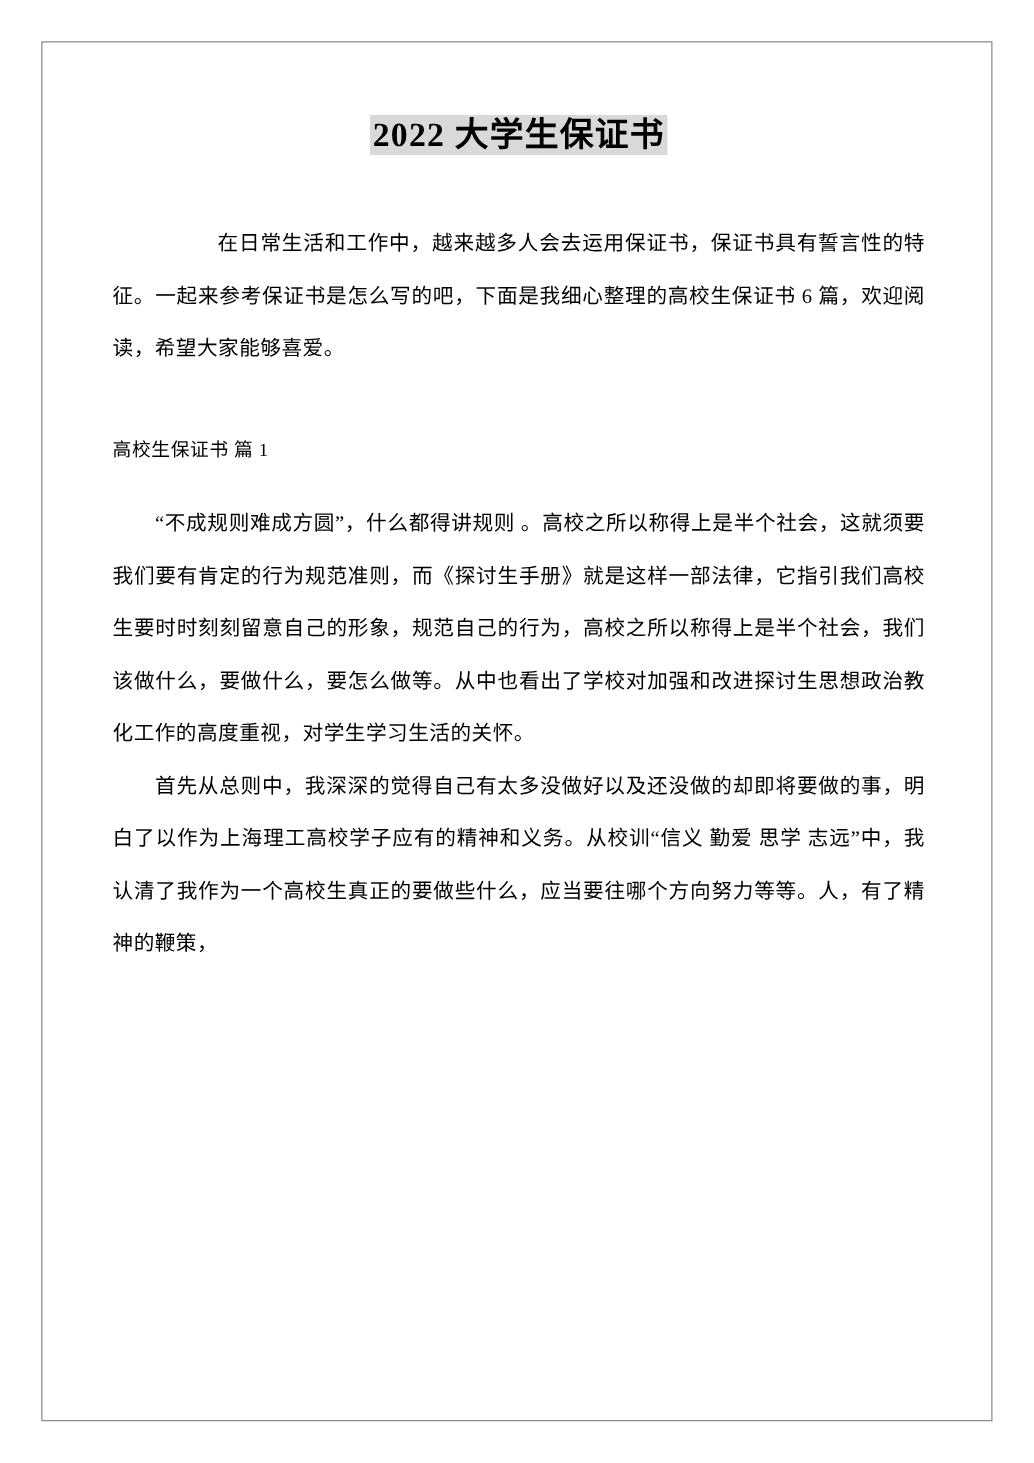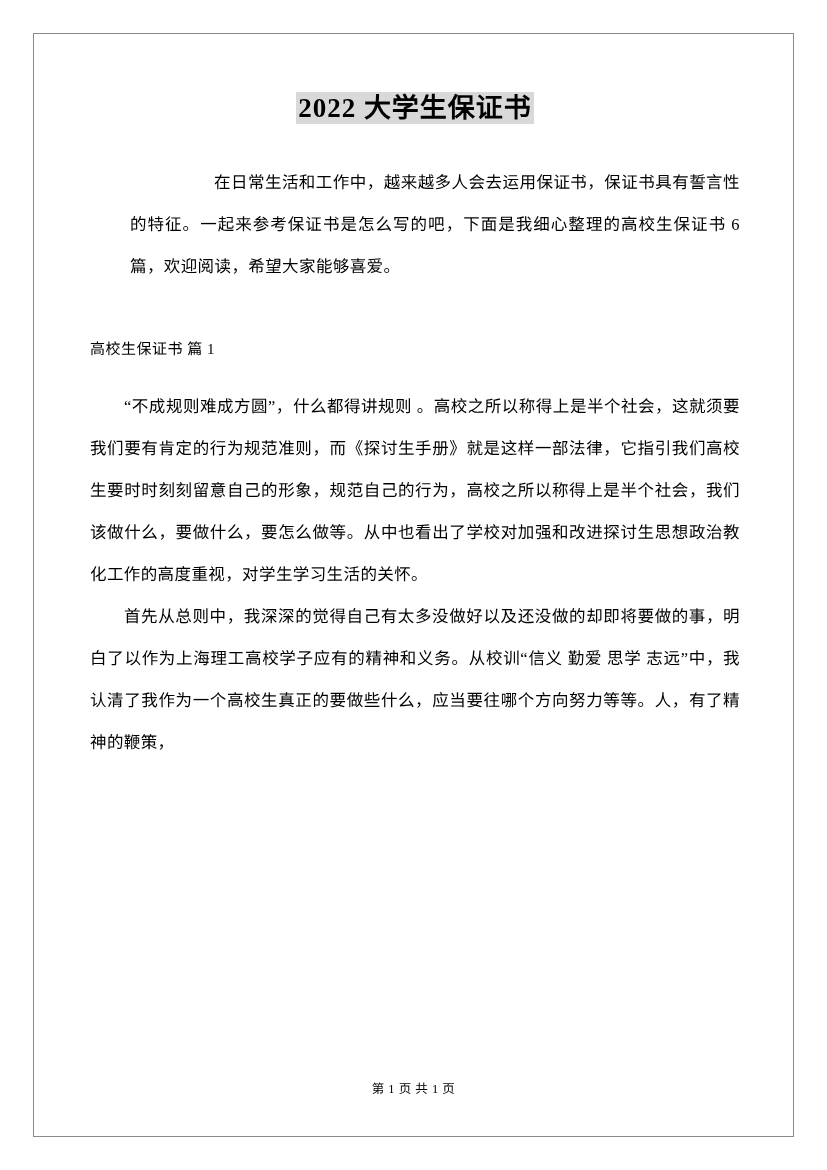--- a/index.html
+++ b/index.html
@@ -37,21 +37,21 @@
     top: 88px;
     width: 650px;
     box-sizing: border-box;
   }
   .doc-title {
     text-align: center;
     font-size: 27px;
     line-height: 40px;
     letter-spacing: 1px;
     font-family: "Liberation Serif", "DejaVu Serif", serif;
-    margin: 0 0 34px 0;
+    margin: 0 0 46px 0;
     white-space: nowrap;
   }
   .doc-title .hl {
     background: #d9d9d9;
     padding: 1px 2px;
   }
   .subtitle {
     font-size: 15px;
     line-height: 30px;
     letter-spacing: 0.6px;
@@ -60,21 +60,20 @@
   .para {
     font-size: 16.5px;
     line-height: 42px;
     letter-spacing: 0.4px;
     margin: 0;
     text-align: justify;
     text-justify: inter-ideograph;
   }
   .para.indent-big {
     text-indent: 84px;
-    margin-left: 40px;
   }
   .para.indent {
     text-indent: 34px;
   }
   .spacer-lg { height: 46px; }
   .spacer-md { height: 16px; }
   .section-head {
     font-size: 15px;
     line-height: 30px;
     letter-spacing: 0.5px;
@@ -110,15 +109,14 @@
     <p class="section-head">高校生保证书   篇 1</p>
 
     <div class="spacer-md"></div>
 
     <p class="para indent">“不成规则难成方圆”，什么都得讲规则 。高校之所以称得上是半个社会，这就须要我们要有肯定的行为规范准则，而《探讨生手册》就是这样一部法律，它指引我们高校生要时时刻刻留意自己的形象，规范自己的行为，高校之所以称得上是半个社会，我们该做什么，要做什么，要怎么做等。从中也看出了学校对加强和改进探讨生思想政治教化工作的高度重视，对学生学习生活的关怀。</p>
 
     <p class="para indent">首先从总则中，我深深的觉得自己有太多没做好以及还没做的却即将要做的事，明白了以作为上海理工高校学子应有的精神和义务。从校训“信义  勤爱  思学  志远”中，我认清了我作为一个高校生真正的要做些什么，应当要往哪个方向努力等等。人，有了精神的鞭策，</p>
 
   </div>
 
-  <div class="footer">第 1 页   共 1 页</div>
 
 </div>
 
 </body></html>

